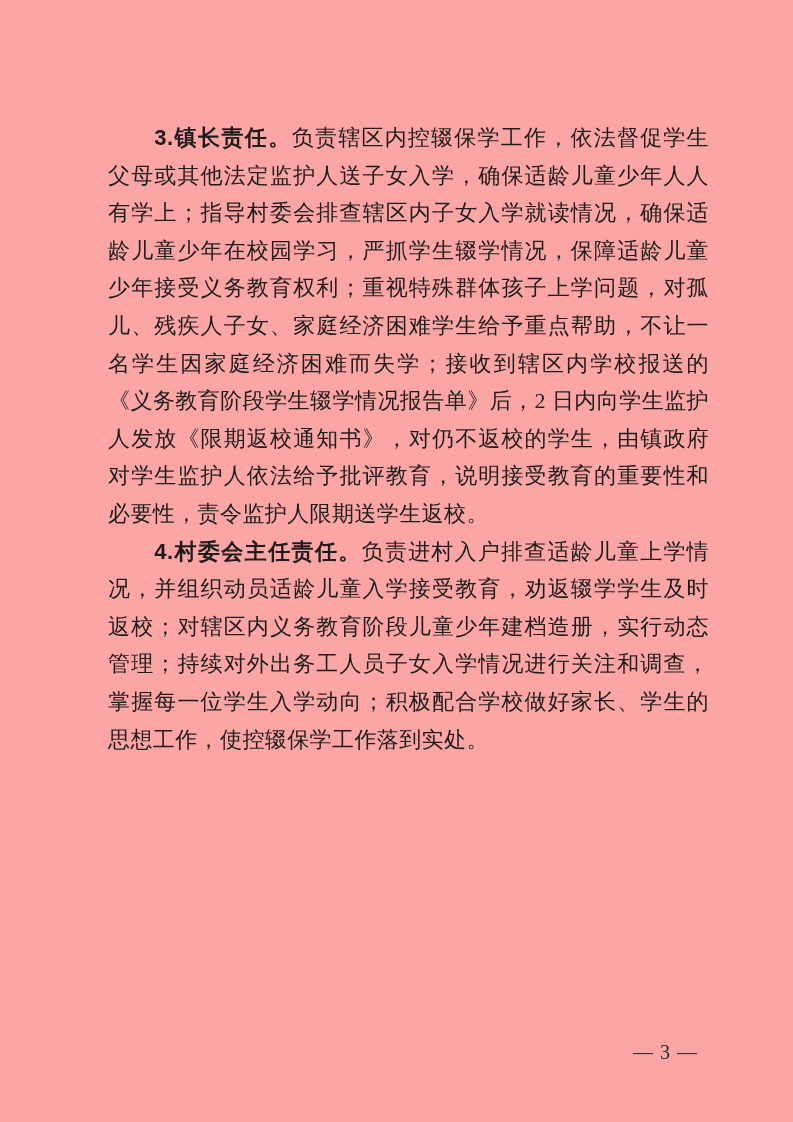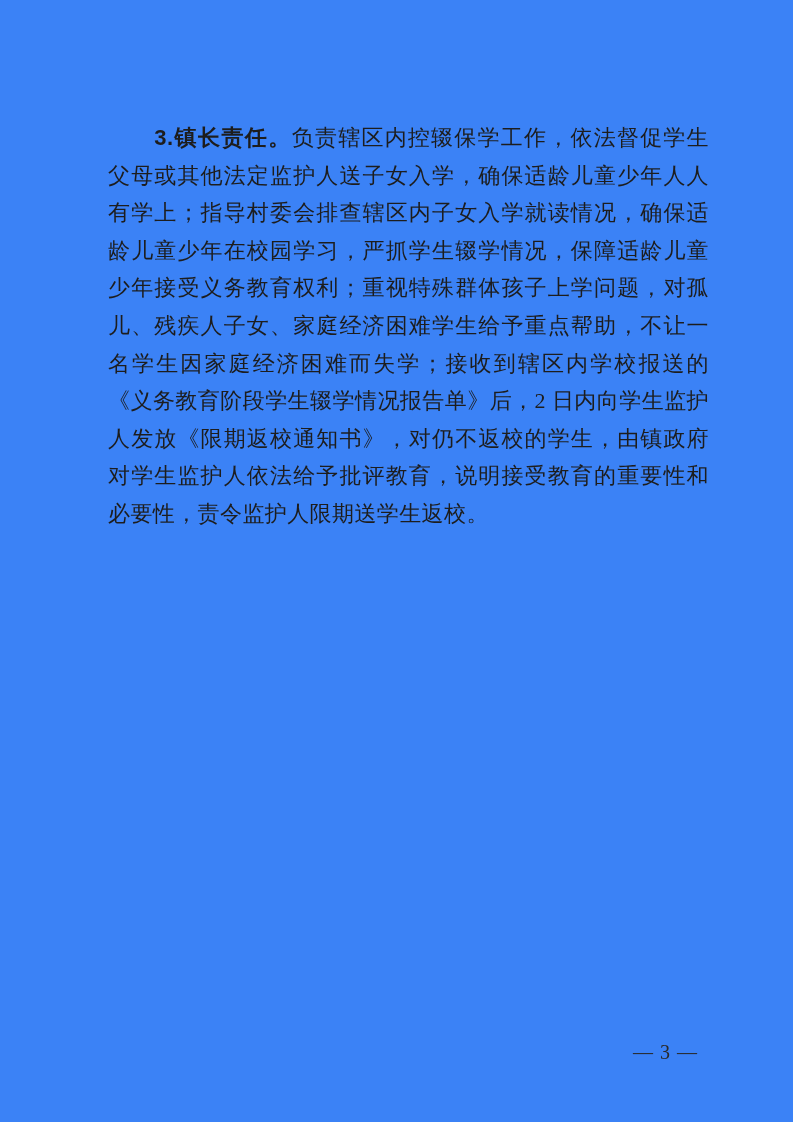--- a/index.html
+++ b/index.html
@@ -5,21 +5,21 @@
   html, body {
     margin: 0;
     padding: 0;
     background: #e8e8e8;
   }
   .page {
     position: relative;
     width: 793px;
     height: 1122px;
     margin: 0 auto;
-    background: #3b82f6;
+    background: #fca5a5;
     overflow: hidden;
     font-family: "Liberation Serif", serif;
     color: #1d1d1d;
   }
   .content {
     position: absolute;
     left: 108px;
     top: 119px;
     width: 601px;
   }
@@ -48,17 +48,18 @@
     font-family: "Liberation Serif", serif;
   }
 </style>
 </head>
 <body>
 
 <div class="page">
   <div class="content">
     <p class="para"><b class="lead">3.镇长责任。</b><span>负责辖区内控辍保学工作，依法督促学生父母或其他法定监护人送子女入学，确保适龄儿童少年人人有学上；指导村委会排查辖区内子女入学就读情况，确保适龄儿童少年在校园学习，严抓学生辍学情况，保障适龄儿童少年接受义务教育权利；重视特殊群体孩子上学问题，对孤儿、残疾人子女、家庭经济困难学生给予重点帮助，不让一名学生因家庭经济困难而失学；接收到辖区内学校报送的《义务教育阶段学生辍学情况报告单》后，2 日内向学生监护人发放《限期返校通知书》，对仍不返校的学生，由镇政府对学生监护人依法给予批评教育，说明接受教育的重要性和必要性，责令监护人限期送学生返校。</span></p>
 
+    <p class="para"><b class="lead">4.村委会主任责任。</b><span>负责进村入户排查适龄儿童上学情况，并组织动员适龄儿童入学接受教育，劝返辍学学生及时返校；对辖区内义务教育阶段儿童少年建档造册，实行动态管理；持续对外出务工人员子女入学情况进行关注和调查，掌握每一位学生入学动向；积极配合学校做好家长、学生的思想工作，使控辍保学工作落到实处。</span></p>
 
   </div>
 
   <div class="footer">— 3 —</div>
 </div>
 
 </body></html>

